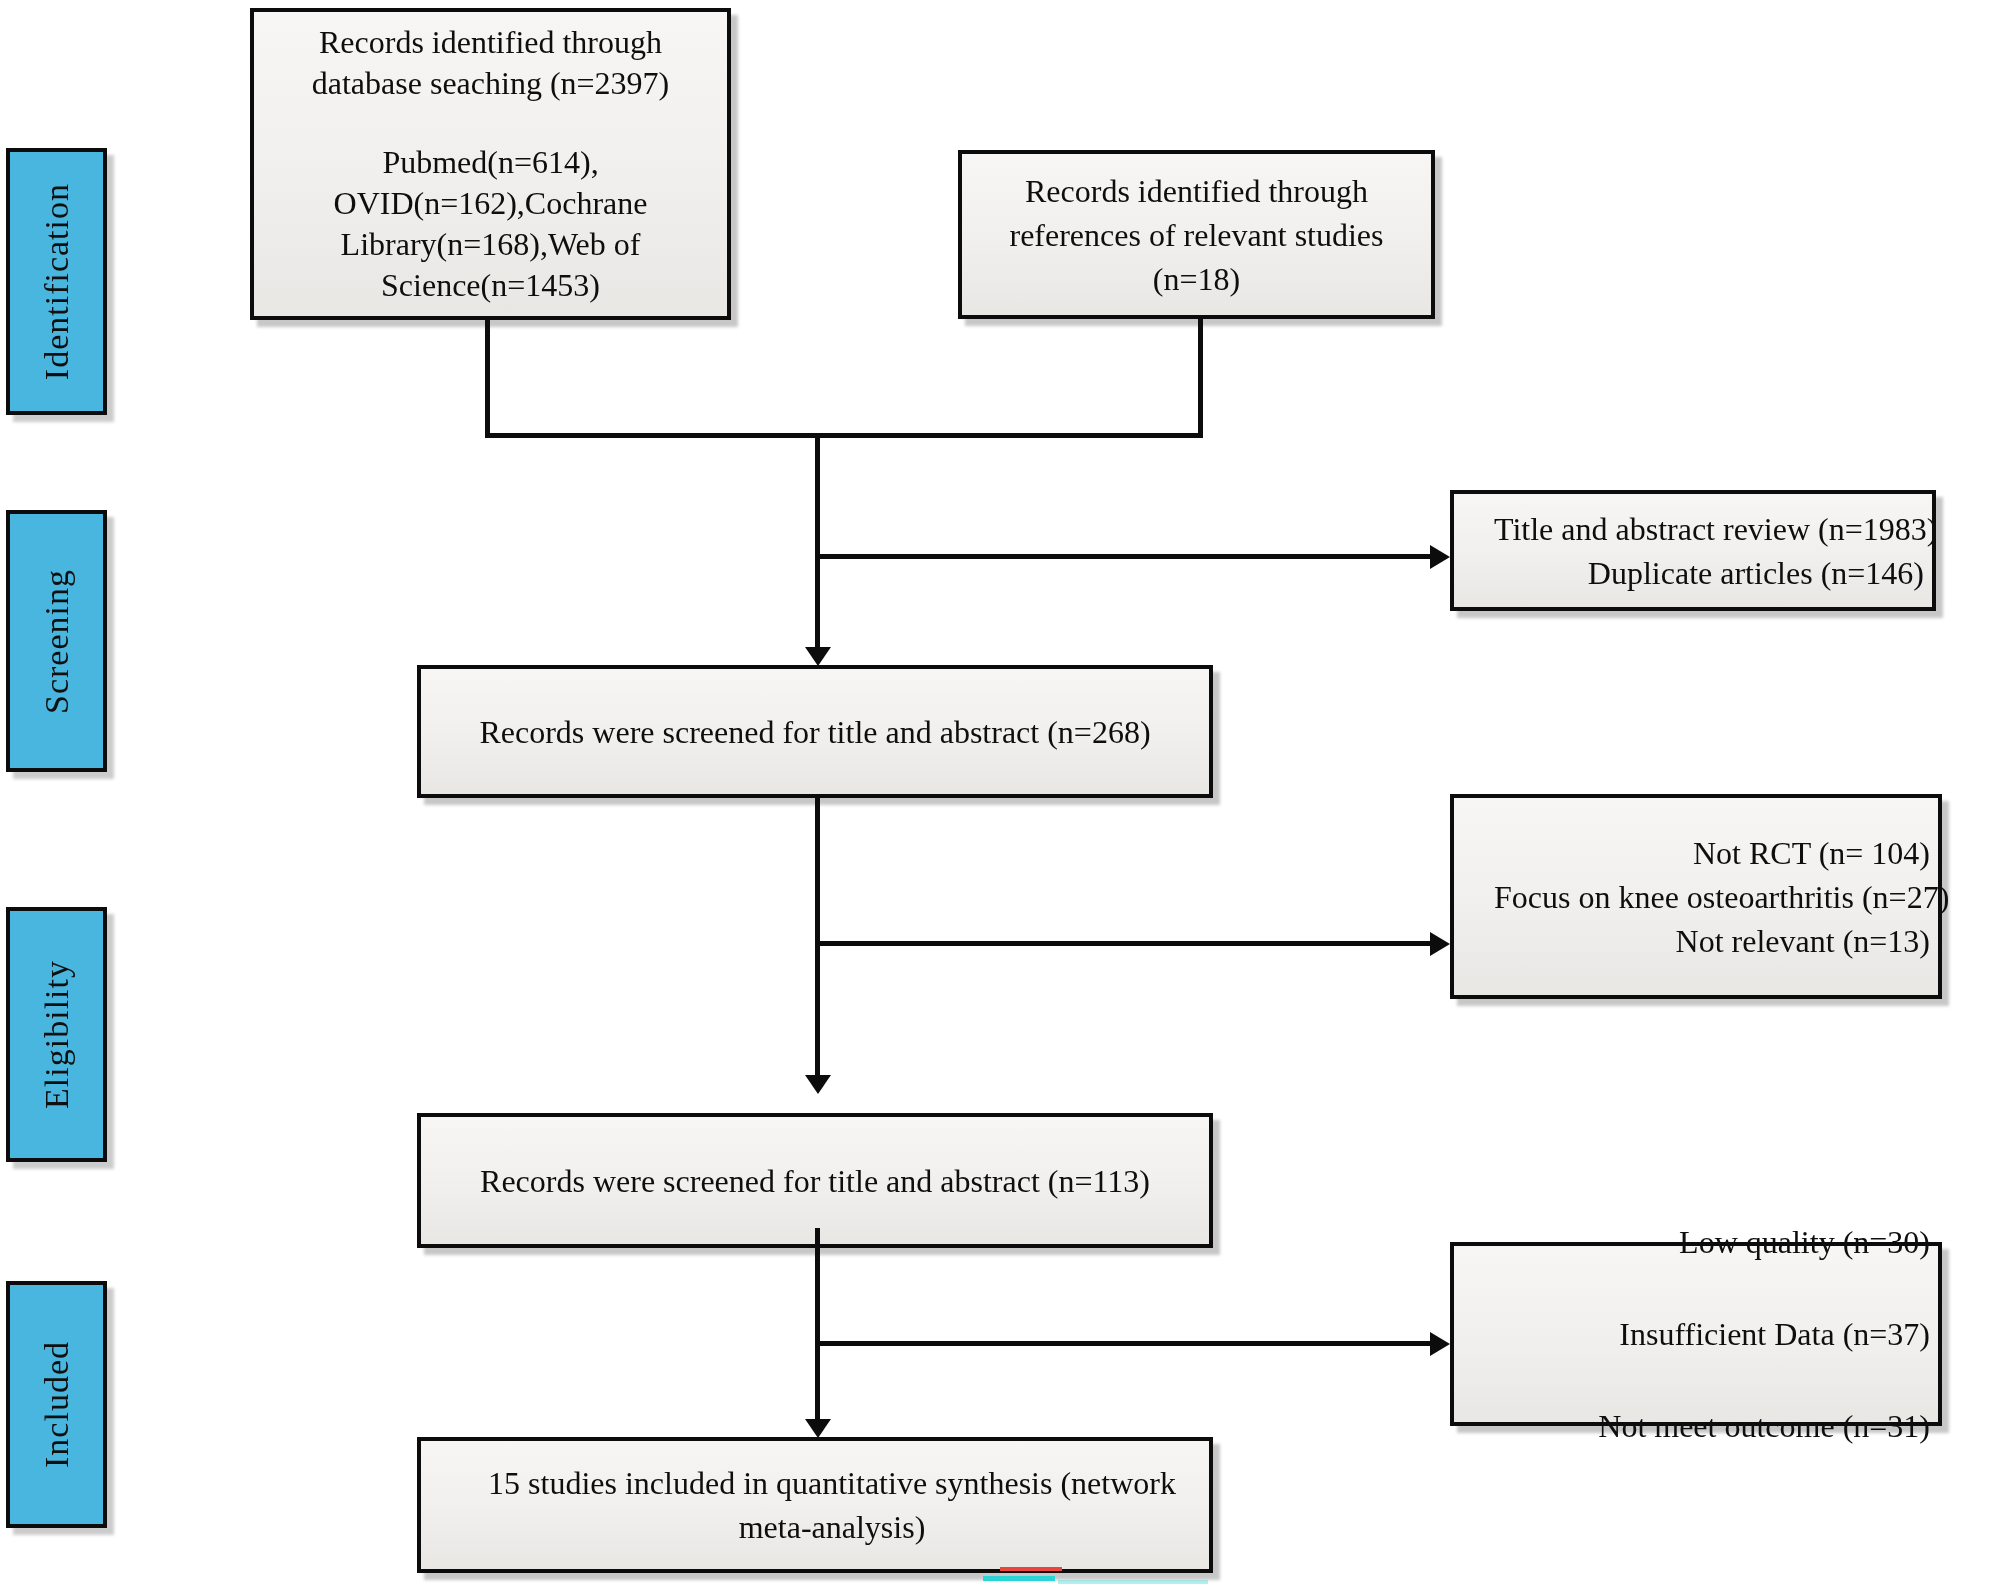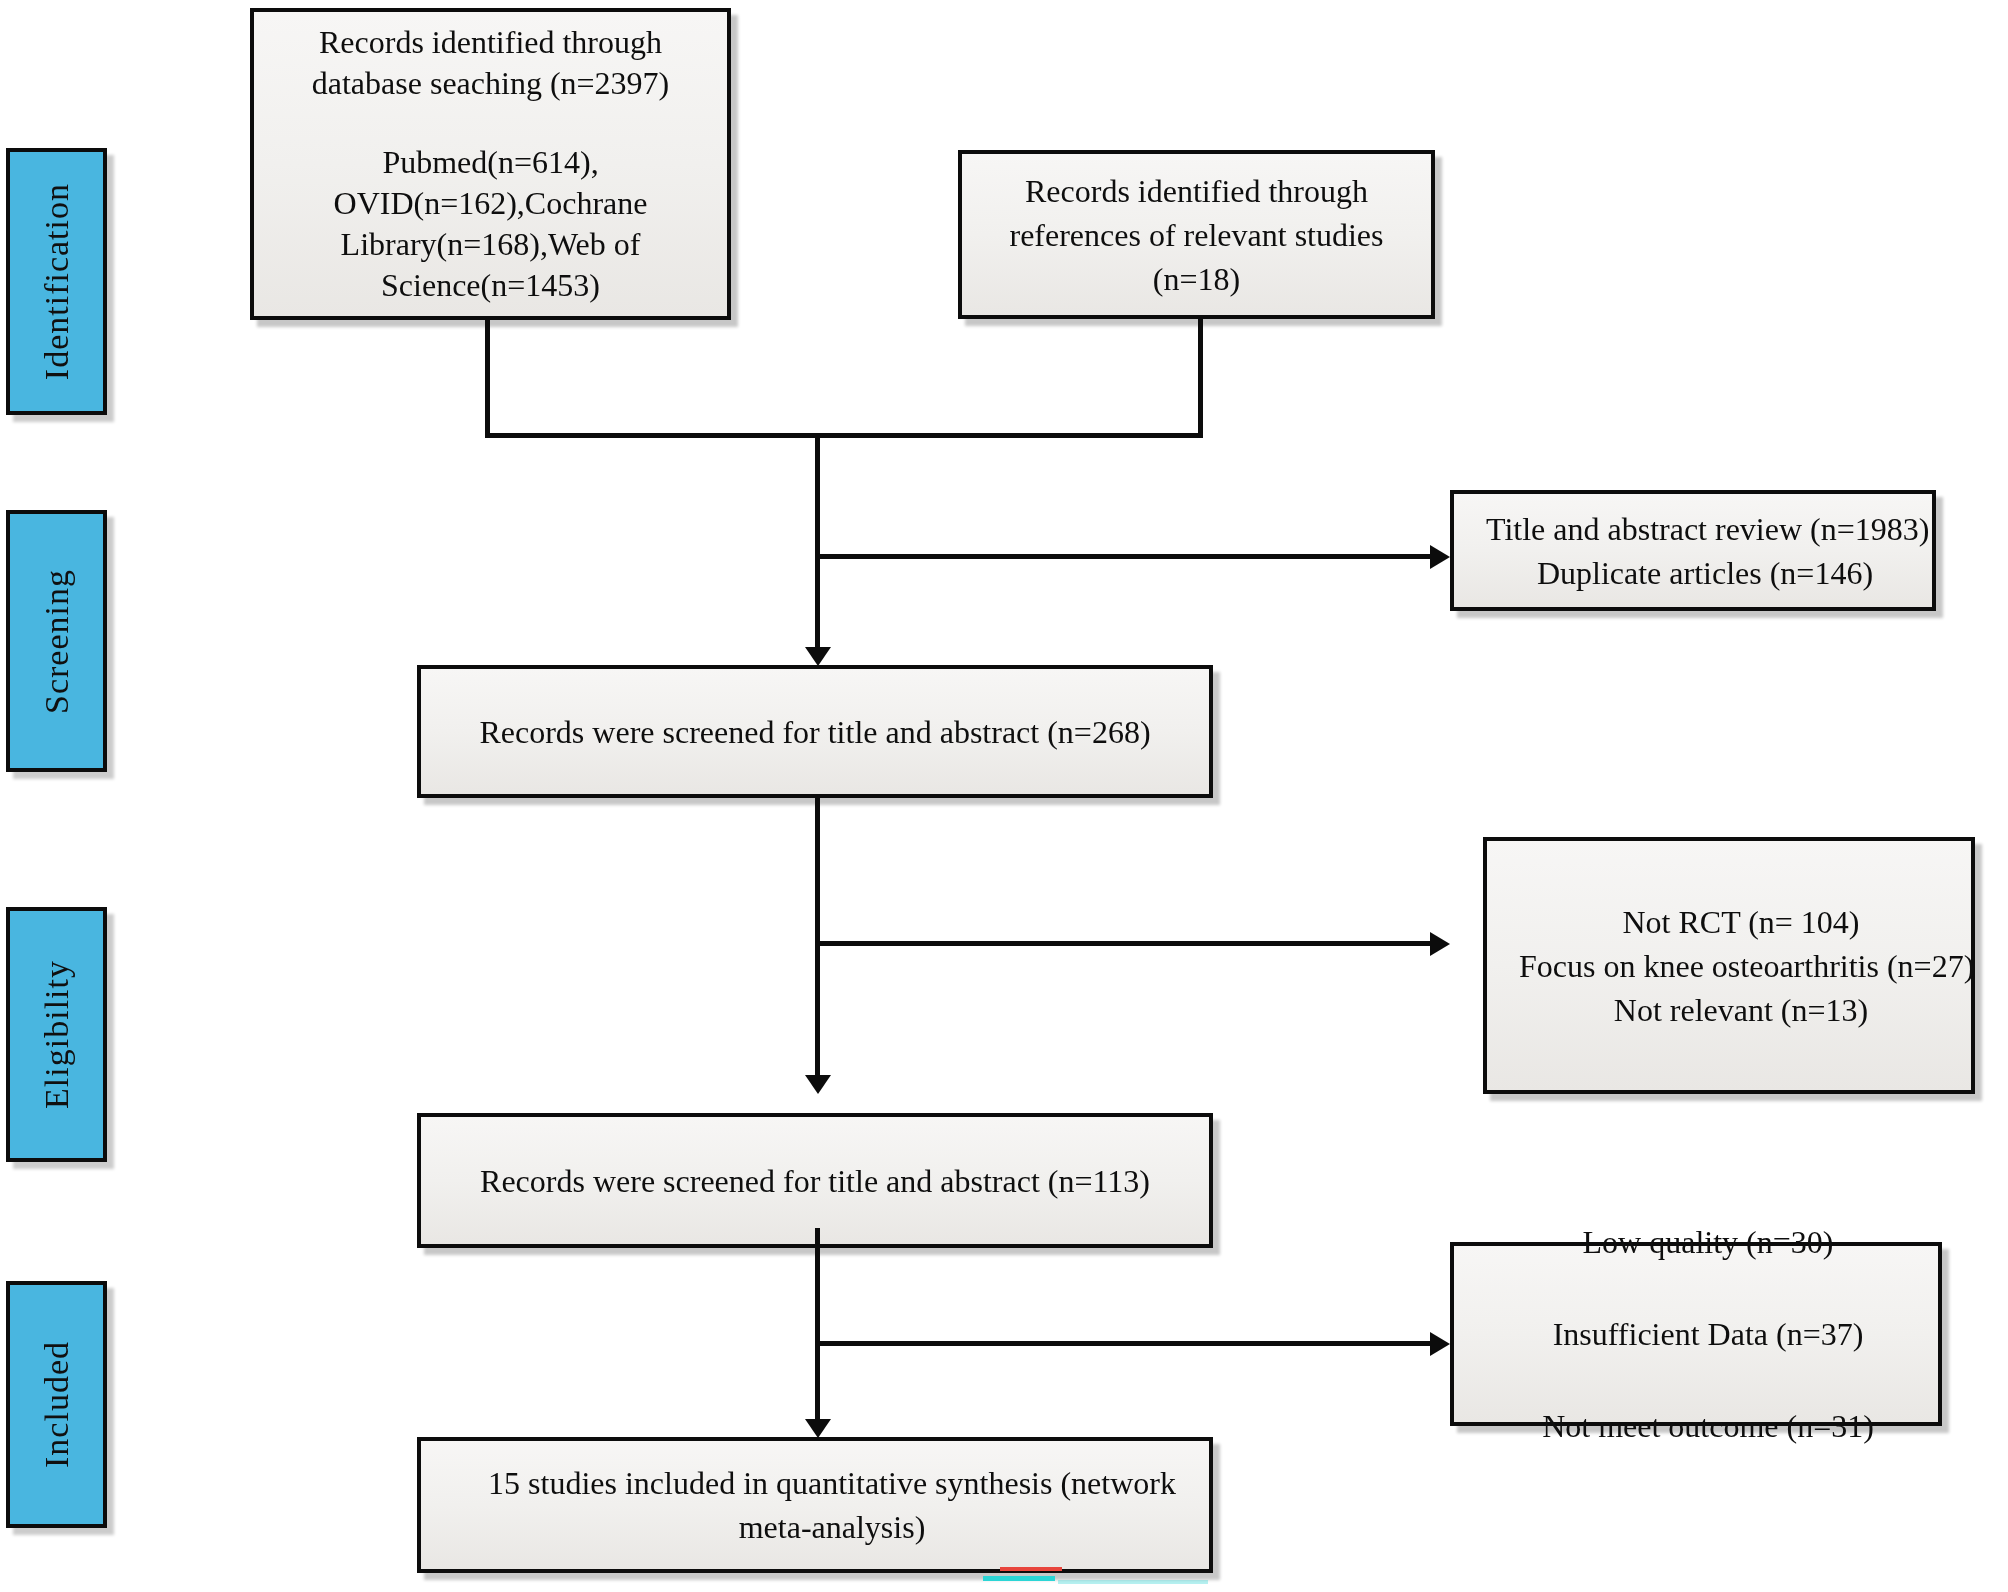--- a/index.html
+++ b/index.html
@@ -20,21 +20,21 @@
     background: linear-gradient(180deg, #f7f6f5 0%, #f1f0ee 50%, #e9e7e4 100%);
     border: 4px solid #0c0c0c;
     box-shadow: 7px 7px 3px rgba(0,0,0,0.22);
     display: flex;
     flex-direction: column;
     justify-content: center;
     font-size: 32px;
     line-height: 44px;
   }
   .fbox.center { text-align: center; }
-  .fbox.leftal { text-align: center; padding-left: 32px; padding-right: 8px; }
+  .fbox.leftal { text-align: right; padding-left: 40px; padding-right: 8px; }
   .fbox .ln { white-space: nowrap; }
   .gap { height: 38px; }
 
   
   .stage {
     position: absolute;
     box-sizing: border-box;
     width: 101px;
     background: #49b6e0;
     border: 4px solid #0c0c0c;
@@ -108,21 +108,21 @@
 
   <div class="fbox leftal" style="left:1450px; top:490px; width:486px; height:121px;">
     <div class="ln">Title and abstract review (n=1983)</div>
     <div class="ln">Duplicate articles (n=146)</div>
   </div>
 
   <div class="fbox center" style="left:417px; top:665px; width:796px; height:133px;">
     <div class="ln">Records were screened for title and abstract (n=268)</div>
   </div>
 
-  <div class="fbox leftal" style="left:1450px; top:837px; width:492px; height:257px;margin-left:33px;">
+  <div class="fbox leftal" style="left:1450px; top:794px; width:492px; height:205px;">
     <div class="ln">Not RCT (n= 104)</div>
     <div class="ln">Focus on knee osteoarthritis (n=27)</div>
     <div class="ln">Not relevant (n=13)</div>
   </div>
 
   <div class="fbox center" style="left:417px; top:1093px; width:796px; height:135px;margin-top:20px;">
     <div class="ln">Records were screened for title and abstract (n=113)</div>
   </div>
 
   <div class="fbox leftal" style="left:1450px; top:1242px; width:492px; height:184px;gap:48px;">

